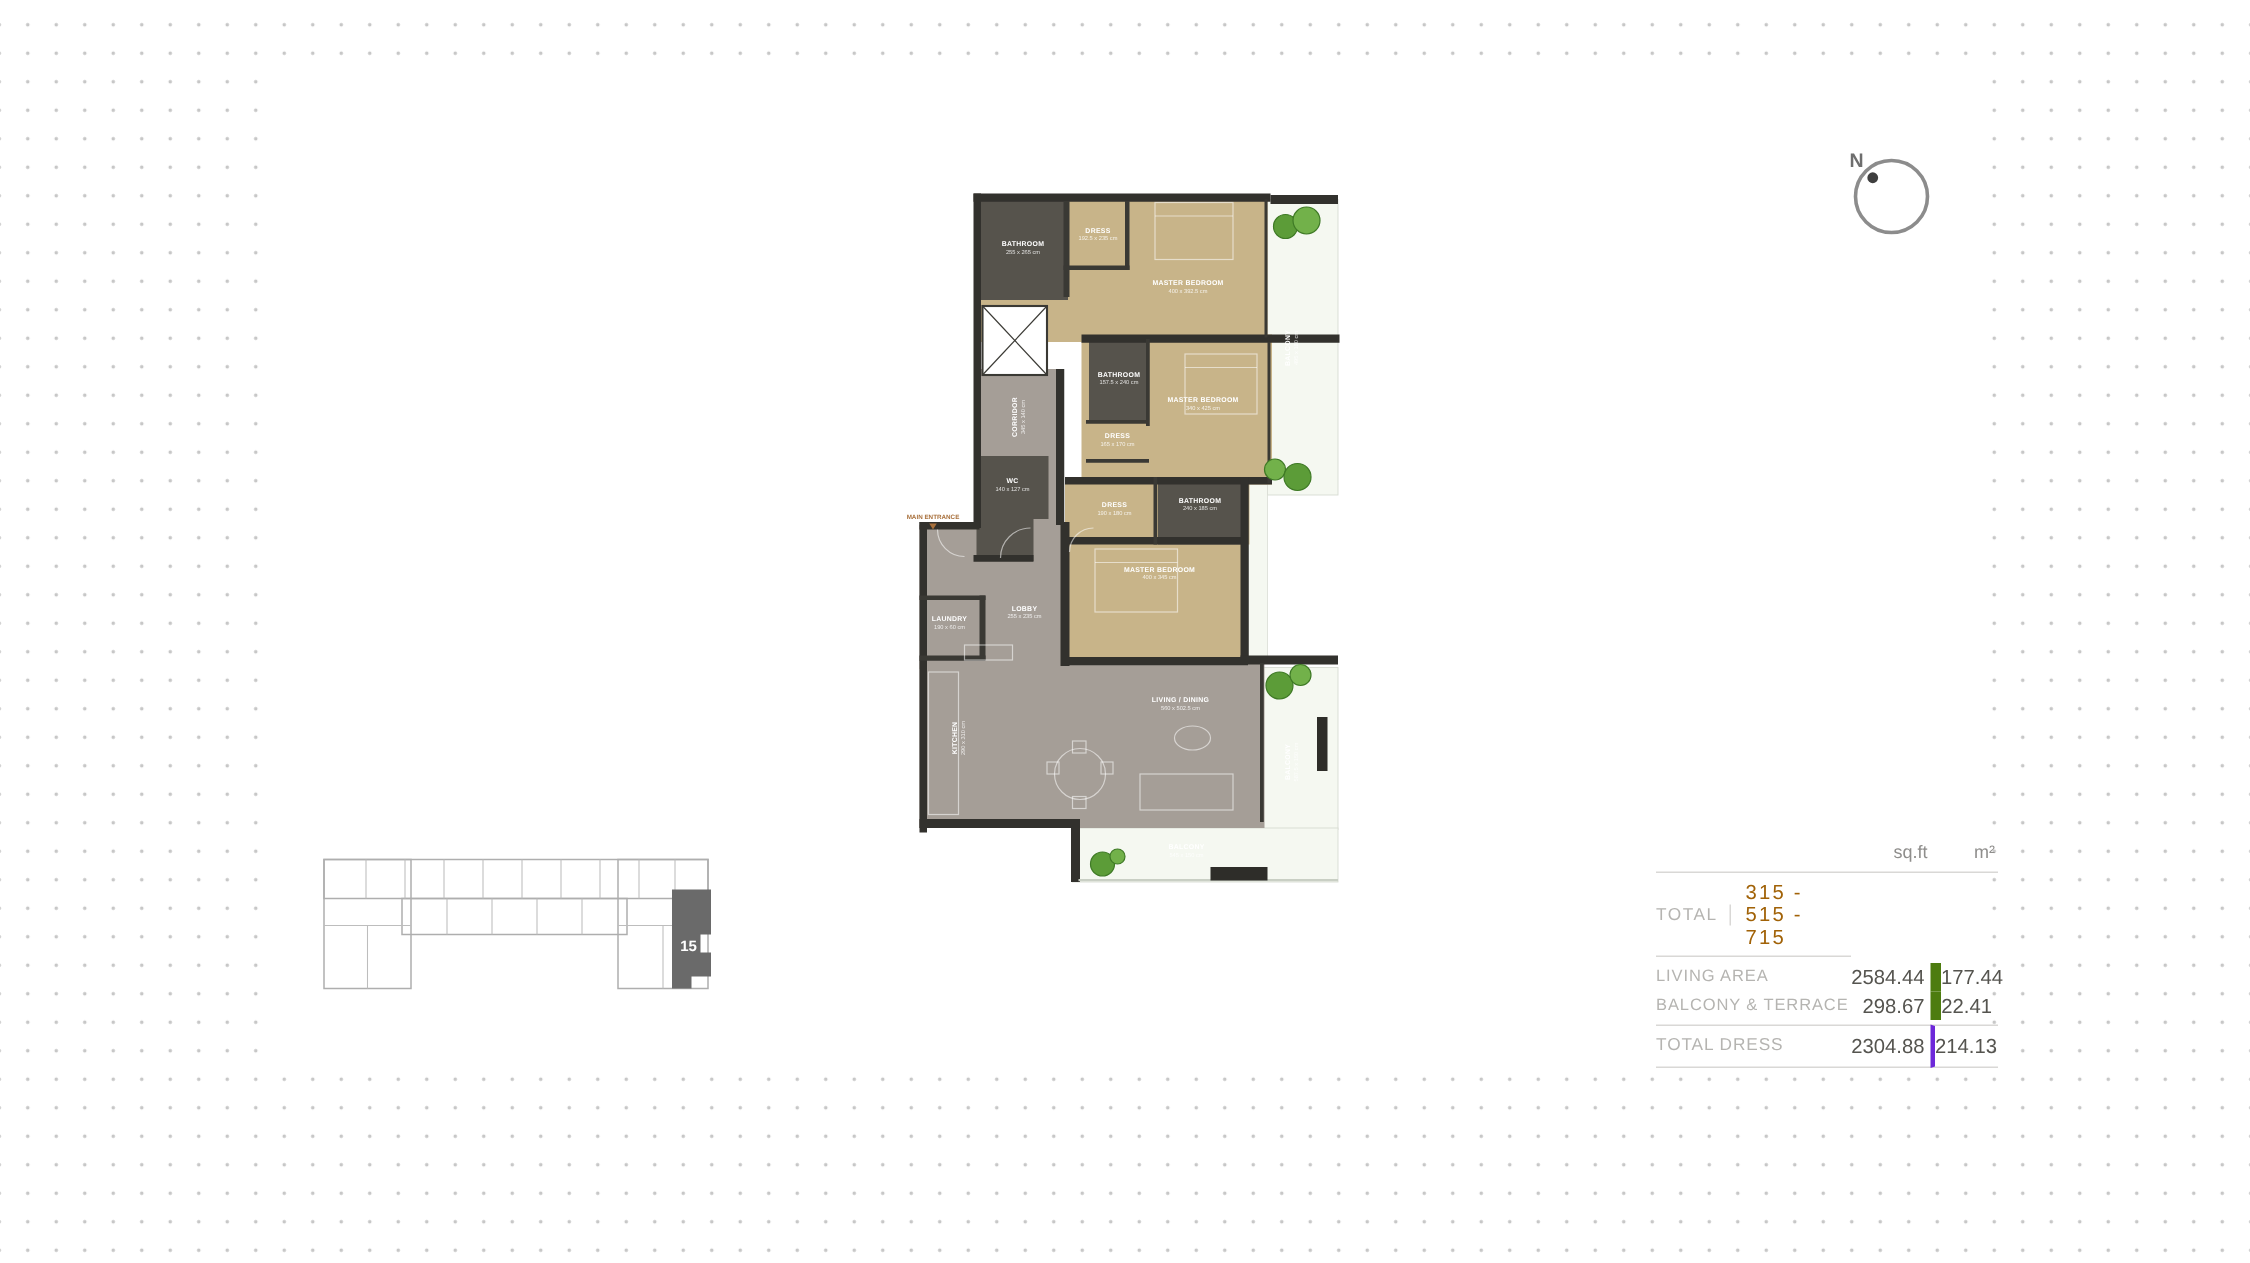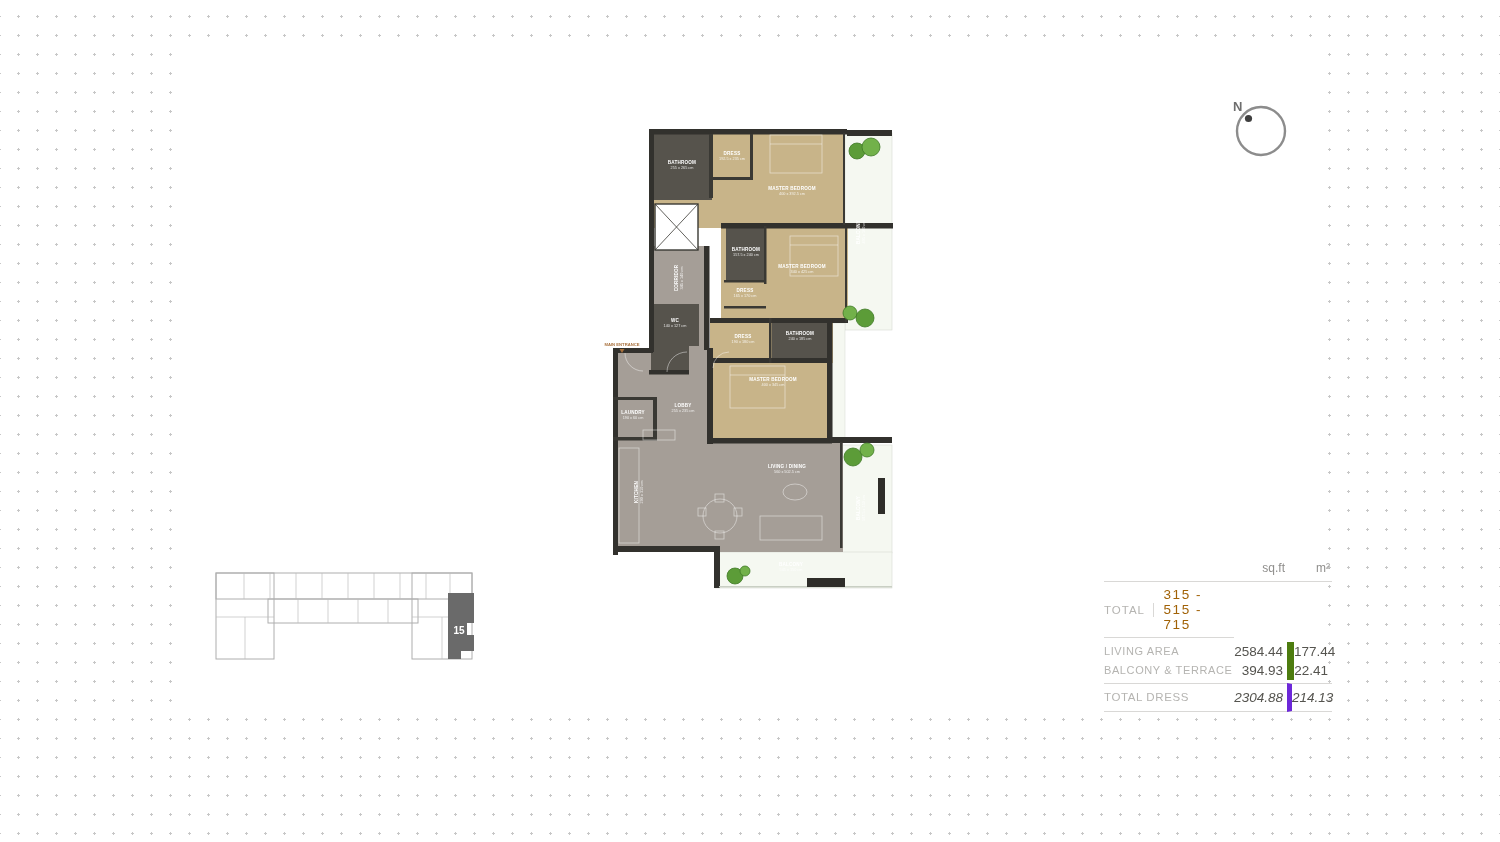--- a/index.html
+++ b/index.html
@@ -56,23 +56,23 @@
   .at-num.m2{border-left:7px solid #4d7c0f;}
   .at-row-space{height:4px;grid-column:1 / span 3;}
   .at-total-label{
     font-size:11.5px;color:#b5b4b1;letter-spacing:.6px;
     border-top:1px solid #d9d8d6;border-bottom:1px solid #d9d8d6;
     padding:7px 0;margin-top:3px;
   }
   .at-total-num{
     font-size:13.5px;color:#55544f;text-align:right;
     border-top:1px solid #d9d8d6;border-bottom:1px solid #d9d8d6;
-    padding:6px 4px 6px 0;margin-top:3px;font-style:italic;
-  }
-  .at-total-num.m2{border-left:5px solid #6d28d9;}
+    padding:6px 4px 6px 0;margin-top:3px;
+  }
+  .at-total-num.m2{border-left:3px solid #6d28d9;}
 
   svg text{font-family:"Liberation Sans", sans-serif;}
   .room-name{fill:#ffffff;font-size:4.6px;font-weight:bold;letter-spacing:.2px;}
   .room-dims{fill:#ffffff;fill-opacity:.82;font-size:3.8px;}
   .furn{stroke:rgba(255,255,255,.55);fill:none;stroke-width:.8;}
   .wall{fill:#32312d;}
   .thinwall{fill:#3a3934;}
 </style>
 </head>
 <body>
@@ -275,21 +275,21 @@
         </div>
         <div class="at-unit-right"></div>
 
         <div class="at-row-space"></div>
 
         <div class="at-label">LIVING AREA</div>
         <div class="at-num">2584.44</div>
         <div class="at-num m2">177.44</div>
 
         <div class="at-label">BALCONY &amp; TERRACE</div>
-        <div class="at-num">394.93</div>
+        <div class="at-num">298.67</div>
         <div class="at-num m2">22.41</div>
 
         <div class="at-total-label">TOTAL DRESS</div>
         <div class="at-total-num">2304.88</div>
         <div class="at-total-num m2">214.13</div>
       </div>
     </div>
 
   </div>
 </div>

